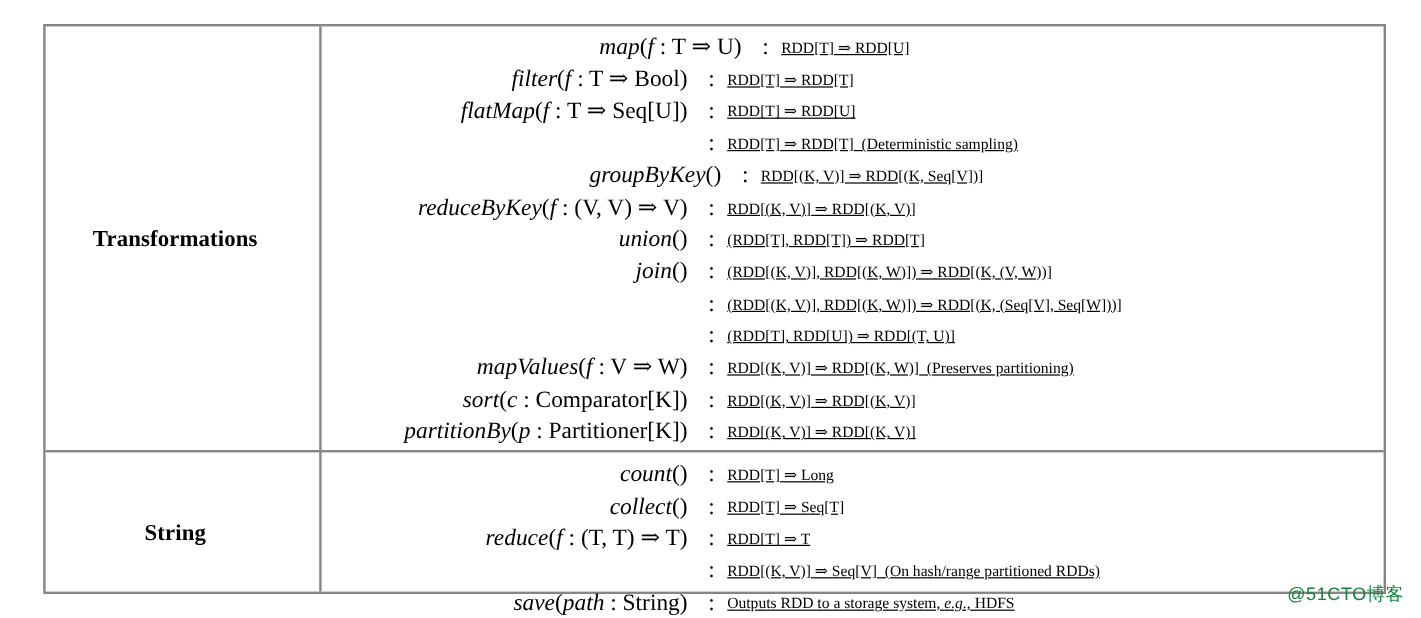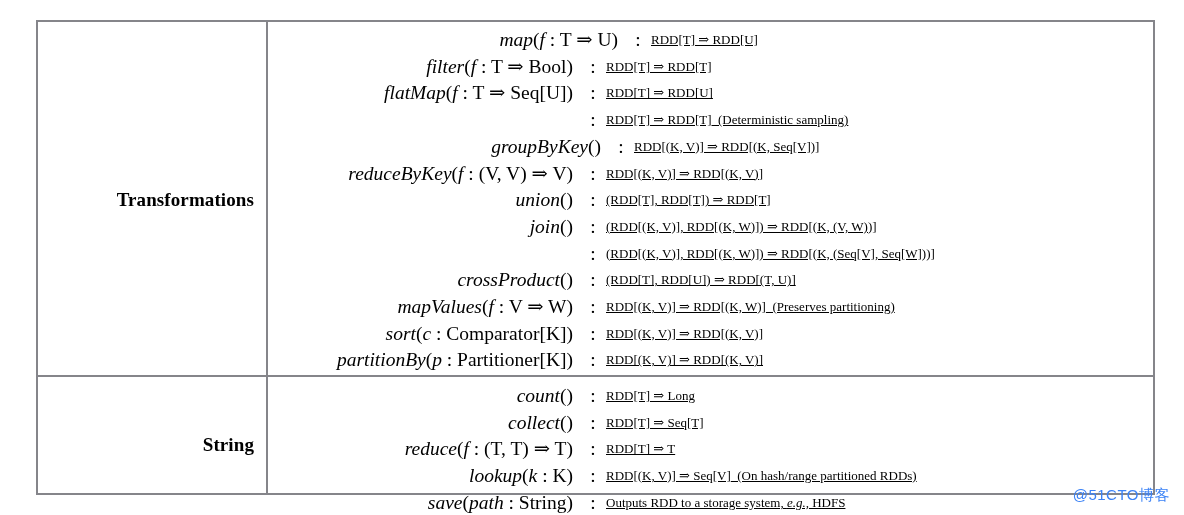--- a/index.html
+++ b/index.html
@@ -54,21 +54,21 @@
     width: 100%;
     height: 2px;
     background: #85858a;
   }
 
   
   .section-label {
     position: absolute;
     left: 0;
     width: 216px;
-    text-align: right;
+    text-align: center;
     font-weight: bold;
     font-size: 19px;
     letter-spacing: 0.1px;
   }
   .section-label.transformations { top: 167px; }
   .section-label.actions { top: 412px; }
 
   
   .rows {
     position: absolute;
@@ -128,21 +128,21 @@
     font-style: italic;
   }
 
   
   .watermark {
     position: absolute;
     right: 14px;
     bottom: 10px;
     font-family: "Liberation Sans", "DejaVu Sans", sans-serif;
     font-size: 15px;
-    color: #3b82f6;
+    color: #15803d;
     letter-spacing: 0.5px;
     white-space: nowrap;
   }
 </style>
 </head>
 <body>
 
 <div id="canvas">
 
   <div class="table-frame">
@@ -192,21 +192,20 @@
         <div class="row" style="top: 191.9px;">
           <div class="sig">join<span class="rm">()</span></div>
           <div class="colon">:</div>
           <div class="sigval">(RDD[(K, V)], RDD[(K, W)]) ⇒ RDD[(K, (V, W))]</div>
         </div>
         <div class="row" style="top: 218.6px;">
           <div class="colon">:</div>
           <div class="sigval">(RDD[(K, V)], RDD[(K, W)]) ⇒ RDD[(K, (Seq[V], Seq[W]))]</div>
         </div>
         <div class="row" style="top: 245.3px;">
-          <div class="sig">crossProduct<span class="rm">()</span></div>
           <div class="colon">:</div>
           <div class="sigval">(RDD[T], RDD[U]) ⇒ RDD[(T, U)]</div>
         </div>
         <div class="row" style="top: 272px;">
           <div class="sig">mapValues<span class="rm">(</span><span class="it">f</span><span class="rm"> : V ⇒ W)</span></div>
           <div class="colon">:</div>
           <div class="sigval">RDD[(K, V)] ⇒ RDD[(K, W)]<span class="note">&nbsp;&nbsp;(Preserves partitioning)</span></div>
         </div>
         <div class="row" style="top: 298.7px;">
           <div class="sig">sort<span class="rm">(</span><span class="it">c</span><span class="rm"> : Comparator[K])</span></div>
@@ -227,21 +226,20 @@
           <div class="sig">collect<span class="rm">()</span></div>
           <div class="colon">:</div>
           <div class="sigval">RDD[T] ⇒ Seq[T]</div>
         </div>
         <div class="row" style="top: 414.4px;">
           <div class="sig">reduce<span class="rm">(</span><span class="it">f</span><span class="rm"> : (T, T) ⇒ T)</span></div>
           <div class="colon">:</div>
           <div class="sigval">RDD[T] ⇒ T</div>
         </div>
         <div class="row" style="top: 441.1px;">
-          <div class="sig">lookup<span class="rm">(</span><span class="it">k</span><span class="rm"> : K)</span></div>
           <div class="colon">:</div>
           <div class="sigval">RDD[(K, V)] ⇒ Seq[V]<span class="note">&nbsp;&nbsp;(On hash/range partitioned RDDs)</span></div>
         </div>
         <div class="row" style="top: 467.8px;">
           <div class="sig">save<span class="rm">(</span><span class="it">path</span><span class="rm"> : String)</span></div>
           <div class="colon">:</div>
           <div class="sigval">Outputs RDD to a storage system, <span class="em">e.g.,</span> HDFS</div>
         </div>
       </div>
 

